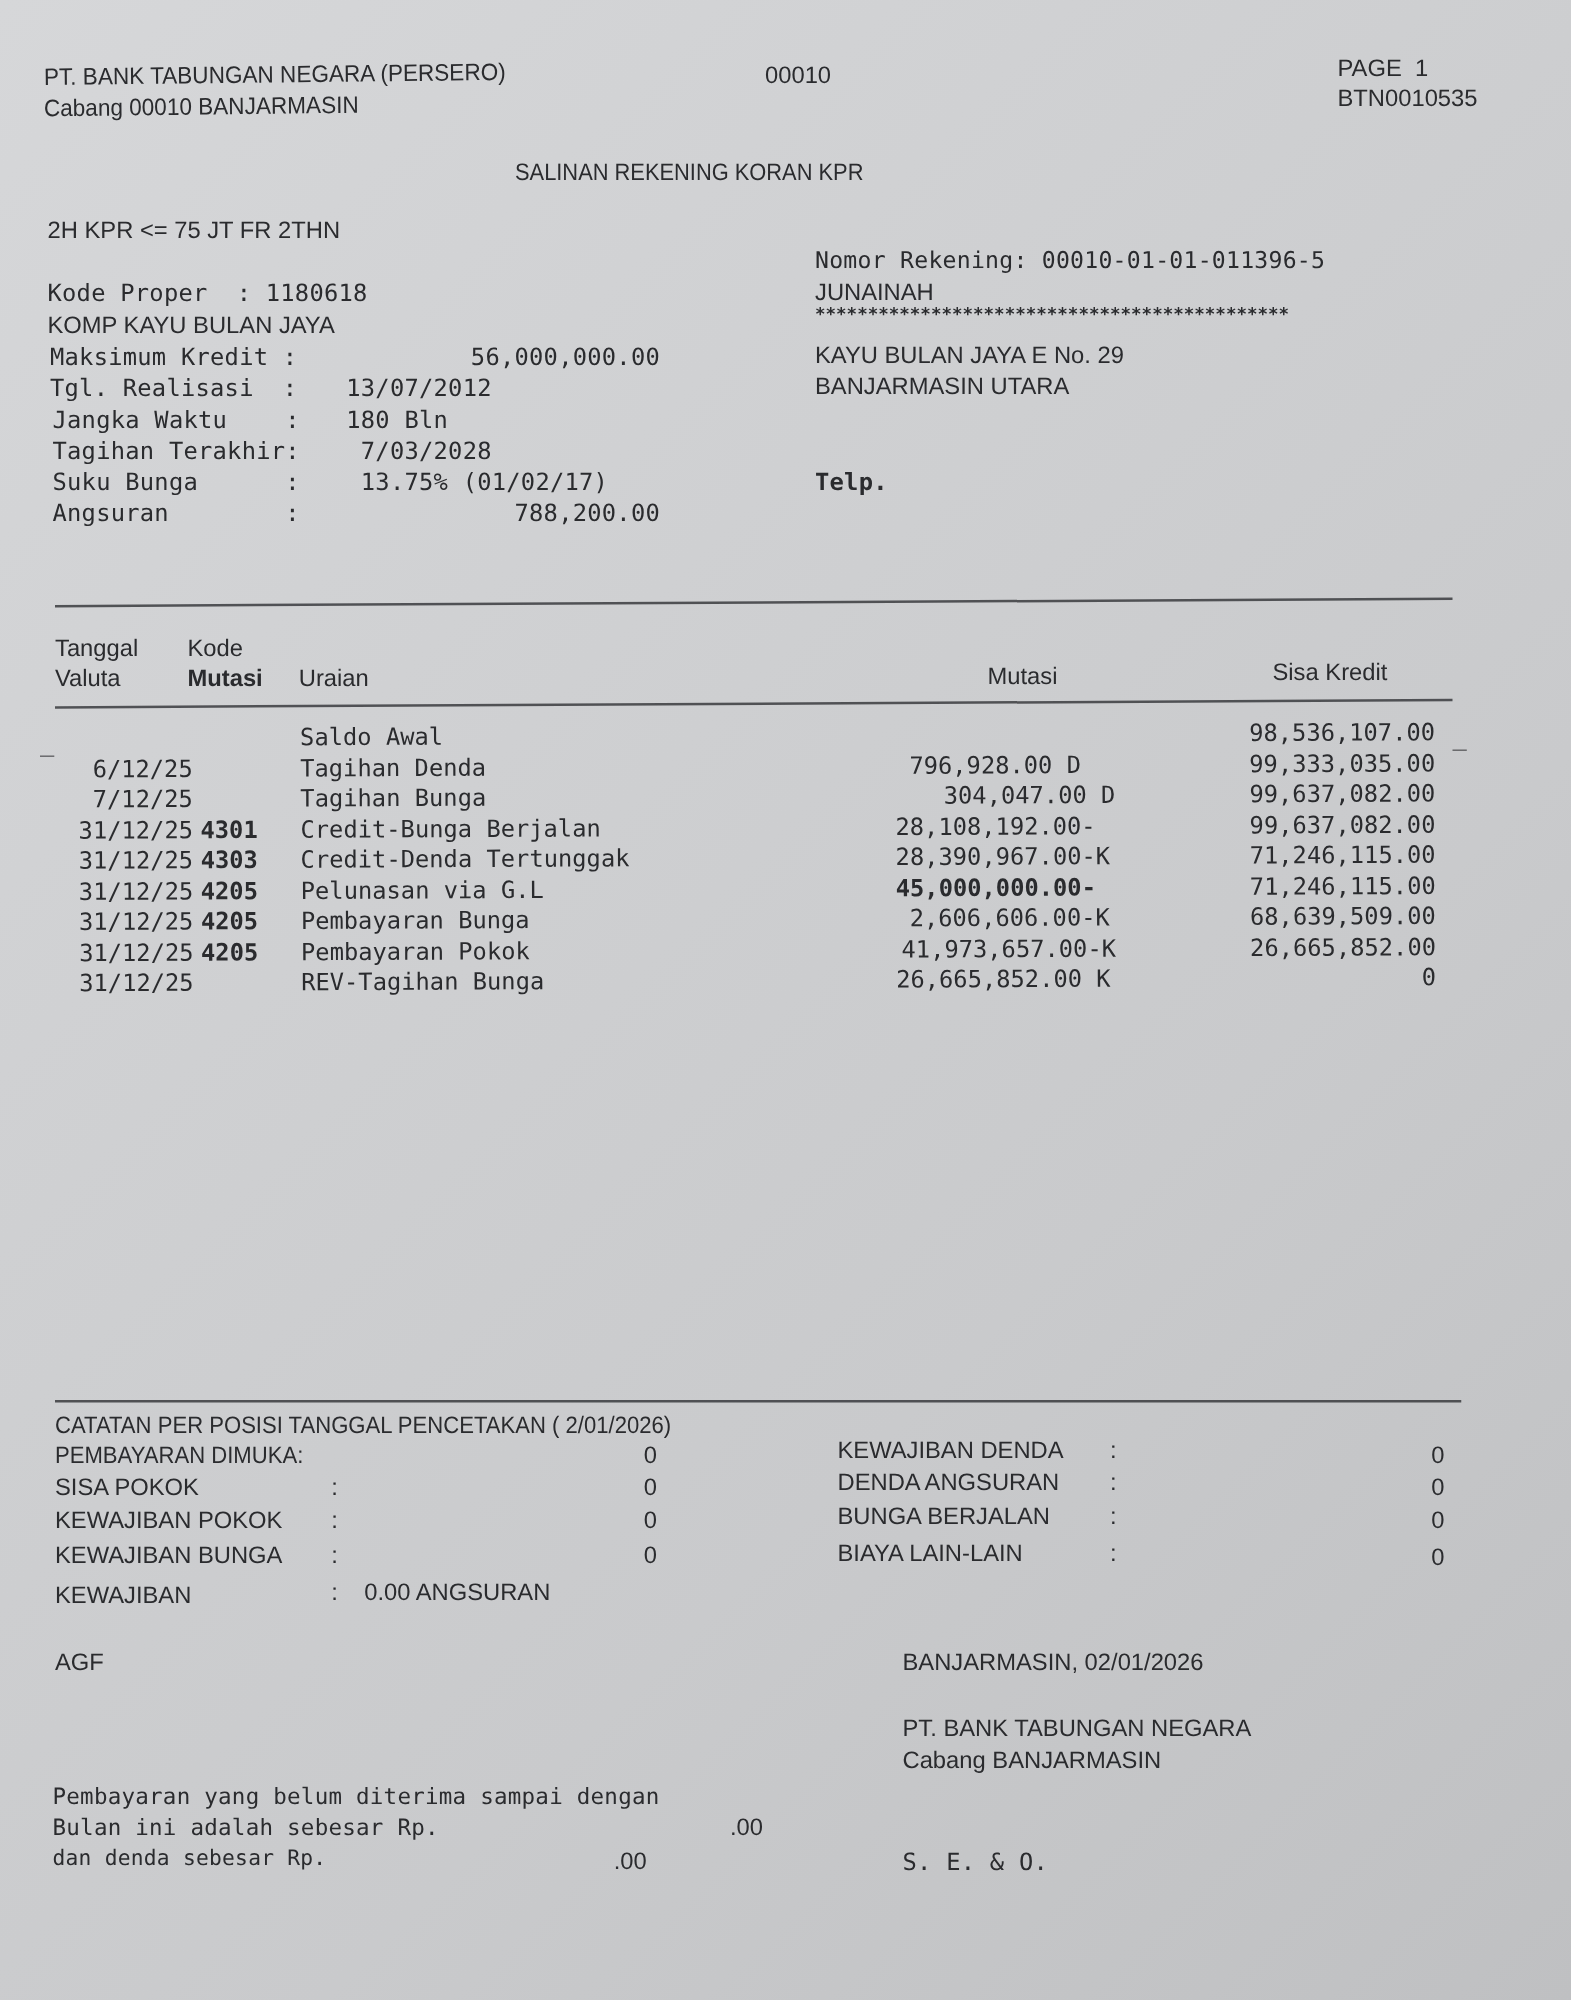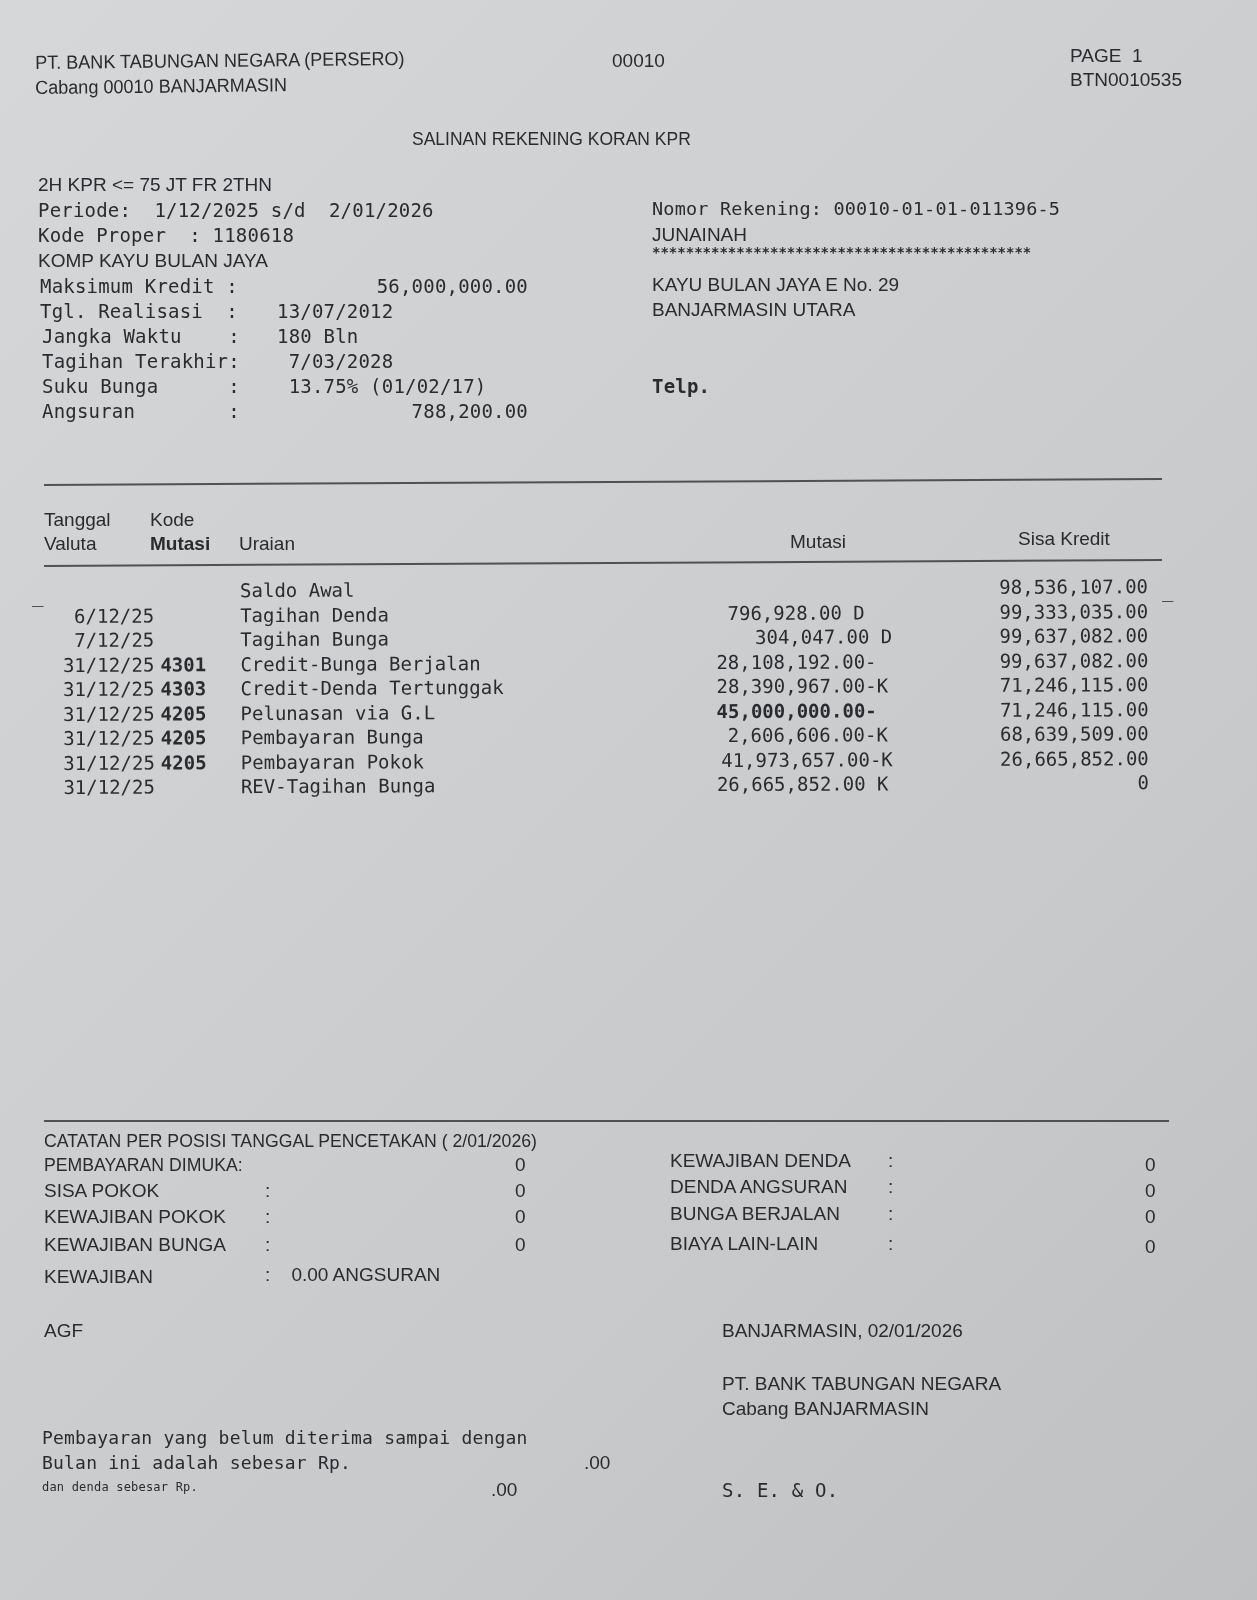--- a/index.html
+++ b/index.html
@@ -28,21 +28,20 @@
 <div class="paper">
 
   <div class="abs cond" style="left:35px;top:50px;transform:scaleX(0.95) rotate(-0.6deg);">PT. BANK TABUNGAN NEGARA (PERSERO)</div>
   <div class="abs cond" style="left:35px;top:75px;transform:scaleX(0.95) rotate(-0.6deg);">Cabang 00010 BANJARMASIN</div>
   <div class="abs cond" style="left:612px;top:48px;">00010</div>
   <div class="abs cond" style="left:1070px;top:43px;">PAGE  1</div>
   <div class="abs cond" style="left:1070px;top:67px;">BTN0010535</div>
   <div class="abs cond" style="left:412px;top:126px;transform:scaleX(0.92);">SALINAN REKENING KORAN KPR</div>
 
   <div class="abs cond" style="left:38px;top:172px;">2H KPR &lt;= 75 JT FR 2THN</div>
-  <div class="abs mono" style="left:38px;top:198px;">Periode:  1/12/2025 s/d  2/01/2026</div>
   <div class="abs mono" style="left:38px;top:223px;">Kode Proper  : 1180618</div>
   <div class="abs cond" style="left:38px;top:248px;">KOMP KAYU BULAN JAYA</div>
 
   <div class="abs mono" style="left:40px;top:274px;">Maksimum Kredit :</div>
   <div class="abs mono right" style="left:300px;top:274px;width:228px;">56,000,000.00</div>
   <div class="abs mono" style="left:40px;top:299px;">Tgl. Realisasi  :</div>
   <div class="abs mono" style="left:277px;top:299px;">13/07/2012</div>
   <div class="abs mono" style="left:42px;top:324px;">Jangka Waktu    :</div>
   <div class="abs mono" style="left:277px;top:324px;">180 Bln</div>
   <div class="abs mono" style="left:42px;top:349px;text-align:center;">Tagihan Terakhir:</div>
@@ -171,16 +170,16 @@
   <div class="abs cond" style="left:265px;top:1262px;">:    0.00 ANGSURAN</div>
 
   <div class="abs cond" style="left:44px;top:1318px;">AGF</div>
   <div class="abs cond" style="left:722px;top:1318px;">BANJARMASIN, 02/01/2026</div>
   <div class="abs cond" style="left:722px;top:1371px;text-align:right;">PT. BANK TABUNGAN NEGARA</div>
   <div class="abs cond" style="left:722px;top:1396px;">Cabang BANJARMASIN</div>
 
   <div class="abs mono" style="left:42px;top:1425px;font-size:18px;">Pembayaran yang belum diterima sampai dengan</div>
   <div class="abs mono" style="left:42px;top:1450px;font-size:18px;">Bulan ini adalah sebesar Rp.</div>
   <div class="abs cond" style="left:584px;top:1450px;">.00</div>
-  <div class="abs mono" style="left:42px;top:1475px;font-size:12px;">dan denda sebesar Rp.</div>
+  <div class="abs mono" style="left:42px;top:1475px;font-size:17px;">dan denda sebesar Rp.</div>
   <div class="abs cond" style="left:491px;top:1477px;">.00</div>
   <div class="abs mono" style="left:722px;top:1478px;">S. E. &amp; O.</div>
 </div>
 
 </body></html>

